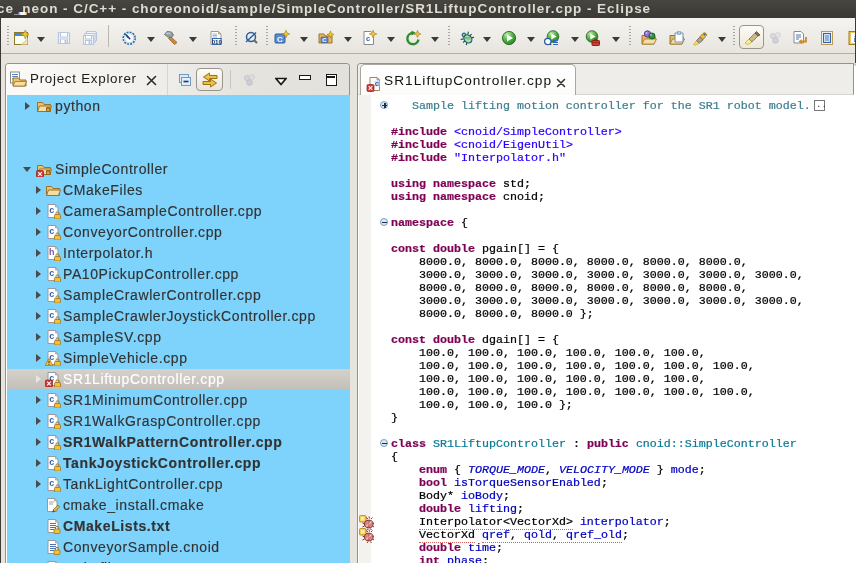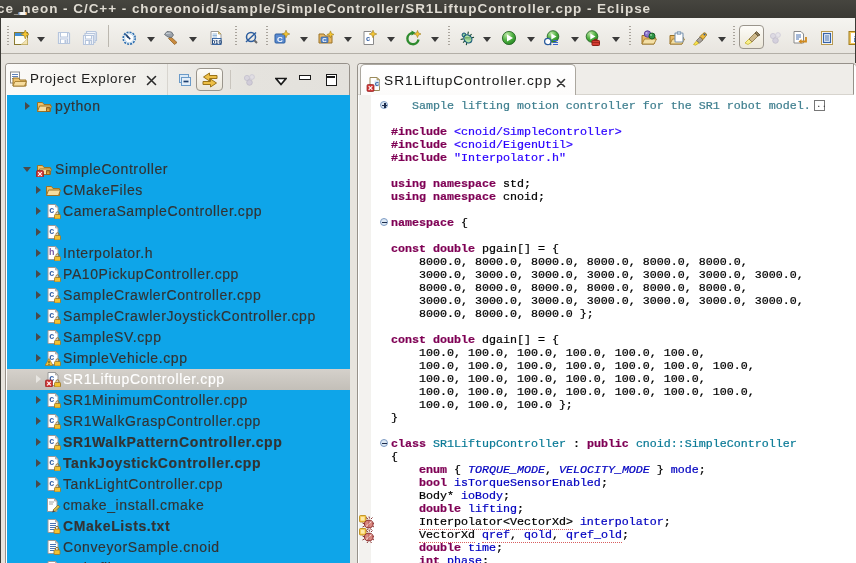--- a/index.html
+++ b/index.html
@@ -33,21 +33,21 @@
 
 #pe { left:5px; top:63px; width:345px; height:500px; }
 #pehead { position:absolute; left:0; top:0; width:343px; height:31px;
   background:linear-gradient(90deg,#fbfaf8 0%,#f1f0ec 40%,#e5e3de 70%,#e3e1dc 100%);
   border-radius:3px 3px 0 0; }
 #petab-sep { position:absolute; left:161px; top:0; width:1px; height:31px; background:#d8d5cf; }
 #pehead .title { position:absolute; left:24px; top:7px; font-size:13.4px; letter-spacing:0.72px; color:#1c1c1c; }
 
 
 #tree { position:absolute; left:1px; top:31px; width:343px; height:469px;
-  font-size:14px; letter-spacing:0.6px; color:#333; background:#0ea5e9; overflow:hidden; -webkit-text-stroke:0.15px;}
+  font-size:14px; letter-spacing:0.6px; color:#333; background:#7dd3fc; overflow:hidden; -webkit-text-stroke:0.15px;}
 .row { position:absolute; height:21px; line-height:21px; white-space:nowrap; left:0; width:343px; }
 .row .lbl { position:absolute; top:0; }
 .b { font-weight:bold;text-align:center; }
 .sel { background:linear-gradient(#d5d1cb,#c3bfb8); color:#fff; }
 .arr { position:absolute; top:6.5px; width:0; height:0;
   border-top:4px solid transparent; border-bottom:4px solid transparent;
   border-left:5px solid #4a4a4a; }
 .arrd { position:absolute; top:8px; width:0; height:0;
   border-left:4px solid transparent; border-right:4px solid transparent;
   border-top:5px solid #4a4a4a; }
@@ -365,20 +365,21 @@
       </div>
 <div class="row" style="top:126.5px">
         <span class="arr" style="left:29px;border-left-color:#4a4a4a"></span>
         <span class="ticon" style="left:38px"><svg width="16" height="16" viewBox="0 0 16 16">
             <path d="M3 1.5 H10.5 L13 4 V14.5 H3 Z" fill="#fff" stroke="#9a9a9a"></path>
             <path d="M10.5 1.5 V4 H13 Z" fill="#d8d3c8" stroke="#9a9a9a" stroke-width="0.7"></path>
             <text x="7" y="10" font-family="Liberation Sans" font-size="9" font-weight="bold" fill="#3763a8" text-anchor="middle">c</text>
             <rect x="9.5" y="11.5" width="6" height="4.5" rx="0.8" fill="#f2c233" stroke="#9a7326" stroke-width="0.8"></rect>
             <path d="M11.0 11.5 V10.3 A1.5 1.5 0 0 1 14.0 10.3 V11.5" fill="none" stroke="#9a7326" stroke-width="1"></path>
           </svg></span>
+        <span class="lbl" style="left:56px">ConveyorController.cpp</span>
       </div>
 <div class="row" style="top:147.5px">
         <span class="arr" style="left:29px;border-left-color:#4a4a4a"></span>
         <span class="ticon" style="left:38px"><svg width="16" height="16" viewBox="0 0 16 16">
             <path d="M3 1.5 H10.5 L13 4 V14.5 H3 Z" fill="#fff" stroke="#9a9a9a"></path>
             <path d="M10.5 1.5 V4 H13 Z" fill="#d8d3c8" stroke="#9a9a9a" stroke-width="0.7"></path>
             <text x="7" y="10" font-family="Liberation Sans" font-size="9" font-weight="bold" fill="#7a5aa8" text-anchor="middle">h</text>
             <rect x="9.5" y="11.5" width="6" height="4.5" rx="0.8" fill="#f2c233" stroke="#9a7326" stroke-width="0.8"></rect>
             <path d="M11.0 11.5 V10.3 A1.5 1.5 0 0 1 14.0 10.3 V11.5" fill="none" stroke="#9a7326" stroke-width="1"></path>
           </svg></span>

